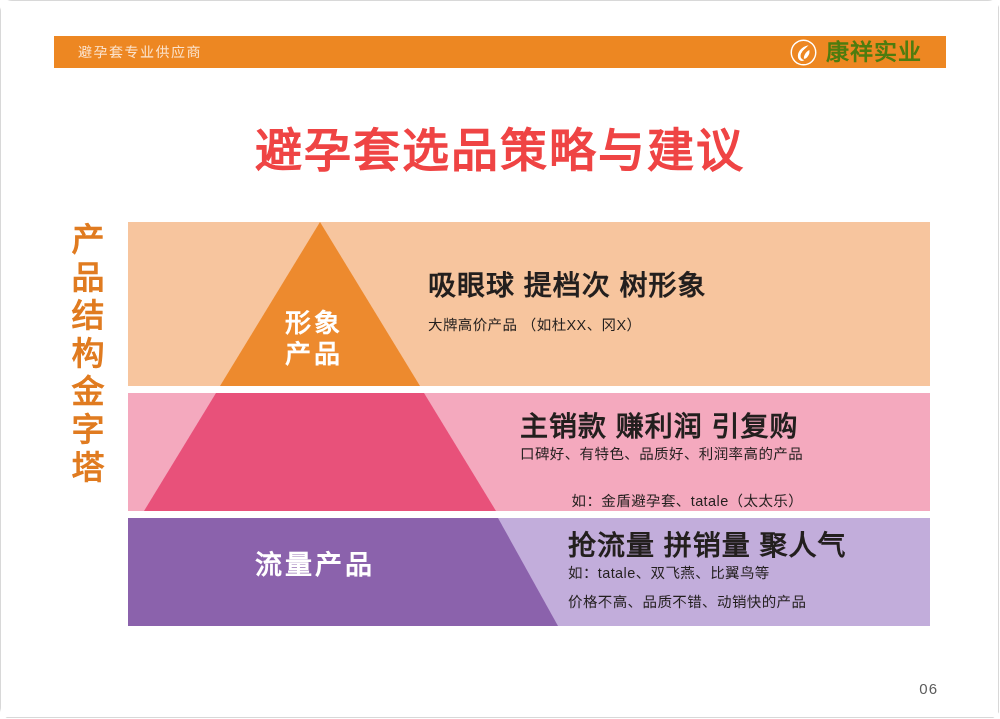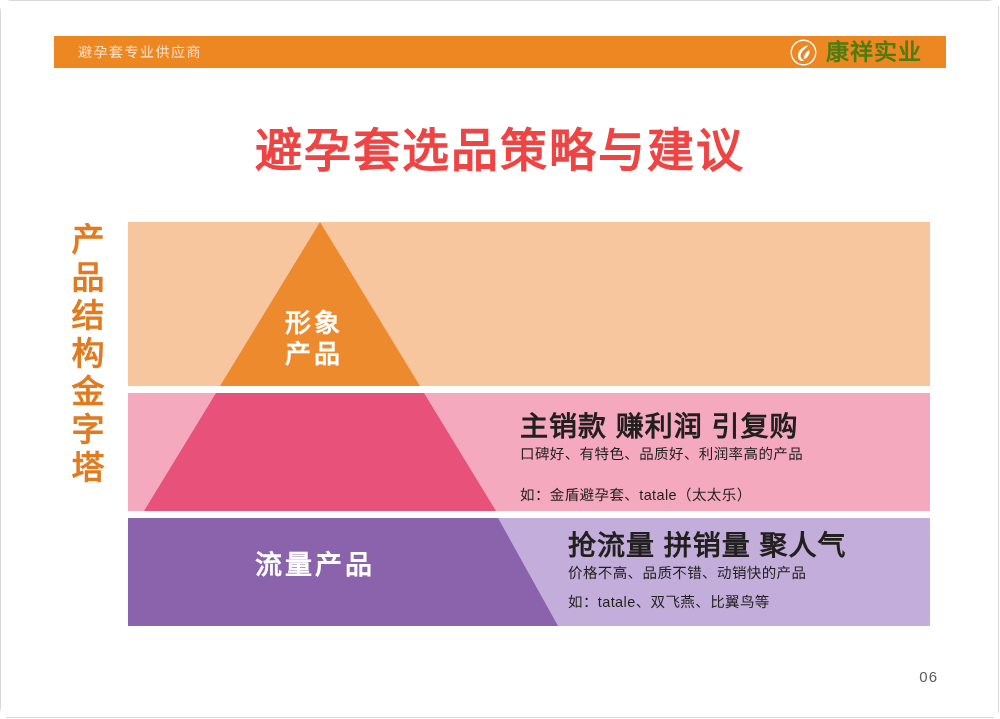--- a/index.html
+++ b/index.html
@@ -171,40 +171,40 @@
   #tier-2 { top: 171px; height: 118px; }
   #tier-2 .tier-panel { width: 802px; background: #F4A9BE; }
   #tier-2 .tier-label {
     left: 72px;
     top: 40px;
     width: 220px;
     font-size: 27px;
   }
   #tier-2 .tier-body { left: 392px; top: 18px; }
   #tier-2 .tier-sub:first-of-type { margin-top: 5px; }
-  #tier-2 .tier-sub + .tier-sub { margin-top: 18px; }
+  #tier-2 .tier-sub + .tier-sub { margin-top: 24px; text-align: right; }
 
   
   #tier-3 { top: 296px; height: 108px; }
   #tier-3 .tier-panel { width: 802px; background: #C2ADDB; }
   #tier-3 .tier-label {
     left: 62px;
     top: 32px;
     width: 250px;
     font-size: 27px;
   }
   #tier-3 .tier-body { left: 440px; top: 12px; }
   #tier-3 .tier-sub:first-of-type { margin-top: 5px; }
   #tier-3 .tier-sub + .tier-sub { margin-top: 6px; }
 
   
   .page-number {
     position: absolute;
     right: 62px;
-    bottom: 34px;
+    bottom: 22px;
     font-size: 15px;
     color: #5c5c5c;
     letter-spacing: 1px;
     margin-top: 32px;
   }
 </style>
 </head>
 <body>
 
 <div id="slide">
@@ -231,20 +231,24 @@
 
   <div class="pyramid">
 
     <div class="tier" id="tier-1">
       <div class="tier-panel"></div>
       <svg class="tier-shape" viewBox="0 0 802 164" preserveAspectRatio="none" width="802" height="164">
         <polygon points="192,0 292,164 92,164" fill="#ED8A2E"></polygon>
       </svg>
       <div class="tier-label">形象
 产品</div>
+      <div class="tier-body">
+        <div class="tier-headline">吸眼球 提档次 树形象</div>
+        <div class="tier-sub">大牌高价产品 （如杜XX、冈X）</div>
+      </div>
     </div>
 
     <div class="tier" id="tier-2">
       <div class="tier-panel"></div>
       <svg class="tier-shape" viewBox="0 0 802 118" preserveAspectRatio="none" width="802" height="118">
         <polygon points="88,0 296,0 368,118 16,118" fill="#E8517A"></polygon>
       </svg>
       <div class="tier-body">
         <div class="tier-headline">主销款 赚利润 引复购</div>
         <div class="tier-sub">口碑好、有特色、品质好、利润率高的产品</div>
@@ -253,22 +257,22 @@
     </div>
 
     <div class="tier" id="tier-3">
       <div class="tier-panel"></div>
       <svg class="tier-shape" viewBox="0 0 802 108" preserveAspectRatio="none" width="802" height="108">
         <polygon points="14,0 370,0 430,108 0,108 0,0" fill="#8B62AC"></polygon>
       </svg>
       <div class="tier-label">流量产品</div>
       <div class="tier-body">
         <div class="tier-headline">抢流量 拼销量 聚人气</div>
+        <div class="tier-sub">如：tatale、双飞燕、比翼鸟等</div>
         <div class="tier-sub">价格不高、品质不错、动销快的产品</div>
-        <div class="tier-sub">如：tatale、双飞燕、比翼鸟等</div>
       </div>
     </div>
 
   </div>
 
   <div class="page-number">06</div>
 
 </div>
 
 </body></html>

